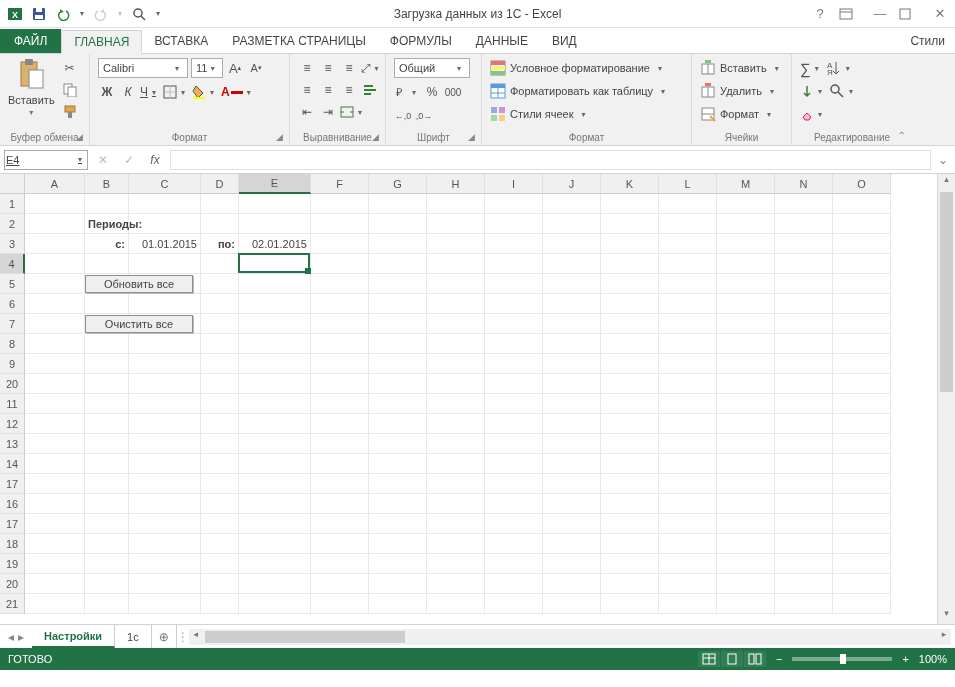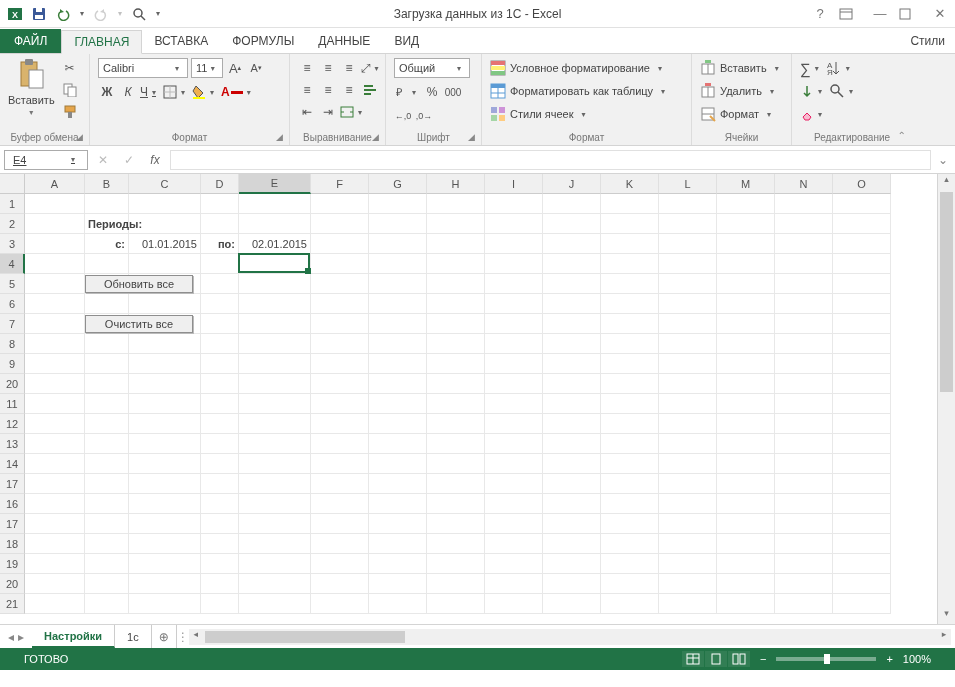--- a/index.html
+++ b/index.html
@@ -34,21 +34,21 @@
   .combo.font { width: 90px; }
   .combo.size { width: 32px; }
   .combo.num { width: 76px; }
   .drop { width: 12px; text-align: center; color: #666; font-size: 8px; }
   .btn { min-width: 18px; height: 20px; display: flex; align-items: center; justify-content: center; font-size: 12px; color: #545454; }
   .menu-item { display: flex; align-items: center; gap: 4px; font-size: 11px; color: #444; height: 20px; }
   .collapse-caret { position: absolute; right: 6px; bottom: 4px; font-size: 10px; color: #888; }
 
   
   .formula-bar { height: 28px; border-bottom: 1px solid #d4d4d4; display: flex; align-items: center; padding: 3px 4px; gap: 4px; }
-  .name-box { width: 84px; height: 20px; border: 1px solid #ababab; background: #fff; display: flex; align-items: center; padding: 0 8px; font-size: 11px; text-decoration: underline; }
+  .name-box { width: 84px; height: 20px; border: 1px solid #ababab; background: #fff; display: flex; align-items: center; padding: 0 1px; font-size: 11px; text-decoration: underline; }
   .fb-btn { width: 22px; height: 20px; display: flex; align-items: center; justify-content: center; color: #bbb; font-size: 12px; }
   .fx { font-style: italic; color: #666; font-size: 12px; }
   .formula-input { flex: 1; height: 20px; border: 1px solid #e0e0e0; background: #fff; }
   .fb-expand { width: 16px; color: #888; text-align: center; }
 
   
   .grid-wrap { position: relative; height: 450px; display: flex; }
   .row-headers { width: 25px; }
   .corner { width: 25px; height: 20px; background: #f0f0f0; border-right: 1px solid #ccc; border-bottom: 1px solid #ccc; }
   .row-hdr { height: 20px; background: #f0f0f0; border-right: 1px solid #ccc; border-bottom: 1px solid #e0e0e0; font-size: 11px; color: #555; display: flex; align-items: center; justify-content: center; }
@@ -74,21 +74,21 @@
   .tab-nav { display: flex; align-items: center; gap: 4px; padding: 0 8px; color: #888; }
   .sheet-tab { padding: 0 12px; display: flex; align-items: center; font-size: 11px; border-right: 1px solid #ccc; background: #fff; }
   .sheet-tab.active { border-bottom: 2px solid #217346; font-weight: 600; color: #217346; }
   .new-sheet { width: 24px; display: flex; align-items: center; justify-content: center; color: #777; }
   .hscroll-area { flex: 1; display: flex; align-items: center; border-left: 1px solid #ccc; }
   .hscroll { flex: 1; height: 16px; background: #f0f0f0; margin: 0 4px; position: relative; }
   .hscroll .thumb { position: absolute; left: 16px; top: 2px; bottom: 2px; width: 200px; background: #cdcdcd; }
   .hscroll .arr { position: absolute; top: 0; width: 14px; text-align: center; font-size: 9px; color: #777; }
 
   
-  .status-bar { height: 22px; background: #217346; color: #fff; display: flex; align-items: center; padding: 0 24px; font-size: 11px; }
+  .status-bar { height: 22px; background: #217346; color: #fff; display: flex; align-items: center; padding: 0 8px; font-size: 11px; }
   .status-right { margin-left: auto; display: flex; align-items: center; gap: 10px; }
   .view-btns { display: flex; gap: 1px; }
   .view-btn { width: 22px; height: 16px; background: rgba(255,255,255,0.08); display: flex; align-items: center; justify-content: center; font-size: 10px; }
   .zoom-slider { width: 100px; height: 4px; background: rgba(255,255,255,0.4); position: relative; }
   .zoom-thumb { position: absolute; left: 48px; top: -3px; width: 6px; height: 10px; background: #fff; }
 
   svg { display: block; }
 </style>
 </head>
 <body>
@@ -146,20 +146,21 @@
         </svg>
       </span>
     <span>✕</span>
   </div>
 </div>
 
 <div class="tab-strip">
   <div class="file-tab">ФАЙЛ</div>
   <div class="ribbon-tab active">ГЛАВНАЯ</div>
   <div class="ribbon-tab">ВСТАВКА</div>
+  <div class="ribbon-tab">РАЗМЕТКА СТРАНИЦЫ</div>
   <div class="ribbon-tab">ФОРМУЛЫ</div>
   <div class="ribbon-tab">ДАННЫЕ</div>
   <div class="ribbon-tab">ВИД</div>
   <div class="signin">Стили</div>
 </div>
 
 <div class="ribbon">
 
   <div class="group" style="width:90px">
     <div class="group-body">

